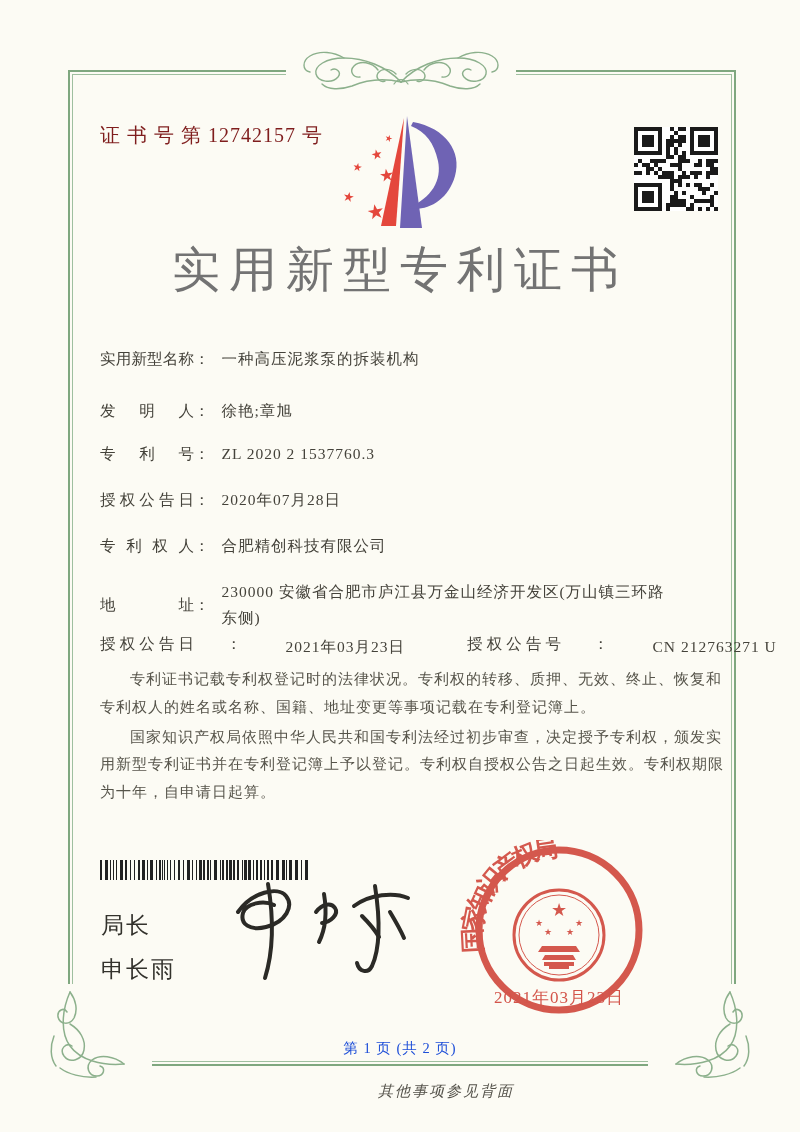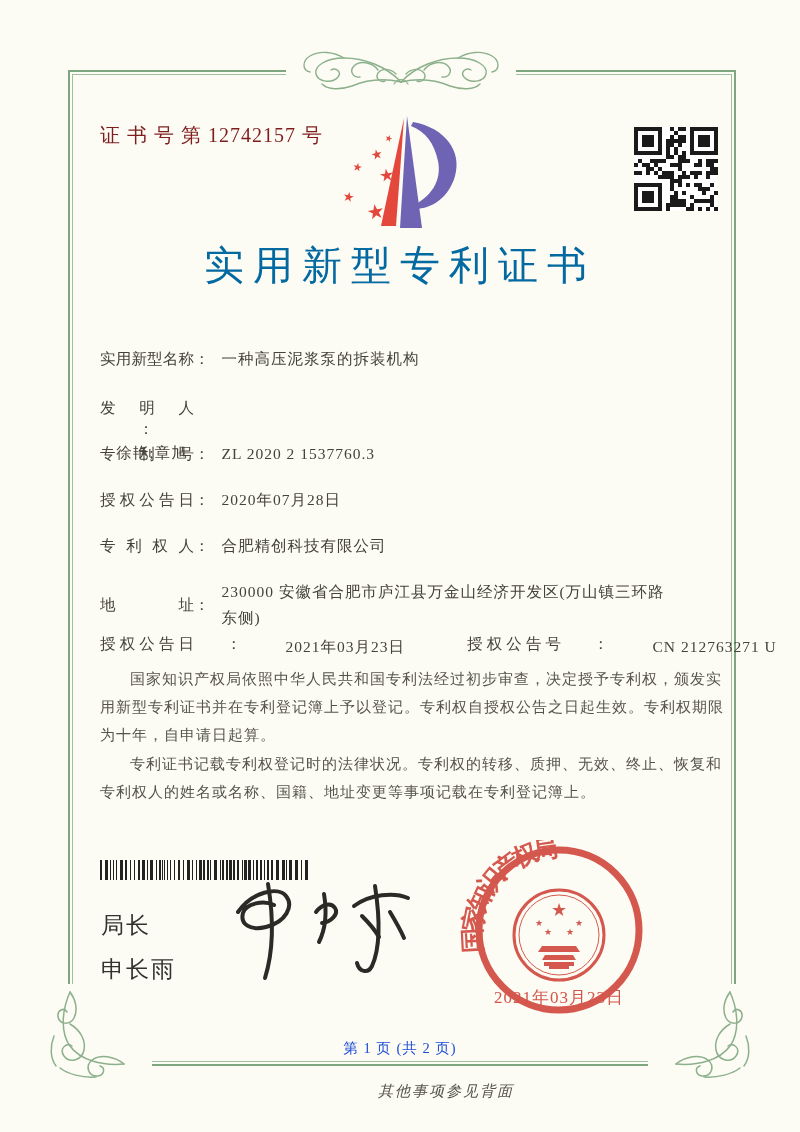--- a/index.html
+++ b/index.html
@@ -18,21 +18,21 @@
   }
   .ornament{position:absolute;background:#fcfbf4;z-index:3;}
   .ornament svg{display:block;}
   .cert-no{
     position:absolute;left:100px;top:122px;font-size:20px;letter-spacing:1px;color:#7f1d1d;z-index:4;
   }
   .logo{position:absolute;left:334px;top:108px;width:142px;height:132px;z-index:4;}
   .qr{position:absolute;left:634px;top:127px;width:88px;height:88px;z-index:4;}
   .title{
     position:absolute;left:0;top:238px;width:100%;text-align:center;
-    font-size:40px;letter-spacing:9px;color:#0369a1;font-weight:500;z-index:4;
+    font-size:48px;letter-spacing:9px;color:#737373;font-weight:500;z-index:4;
   }
   .frow{position:absolute;left:100px;display:flex;align-items:center;font-size:15.5px;color:#44423a;z-index:4;}
   .flabel{
     display:inline-block;width:94px;text-align:justify;text-align-last:justify;
     letter-spacing:0;white-space:nowrap;flex:none;
   }
   .fcolon{flex:none;margin:0 2px 0 0;}
   .fvalue{margin-left:10px;letter-spacing:1px;max-width:450px;line-height:1.7;}
   .grant-pair{display:flex;font-size:15.5px;color:#44423a;gap:32px;}
   .paragraphs{position:absolute;left:100px;right:76px;top:666px;z-index:4;}
@@ -264,21 +264,21 @@
     </svg>
 </div>
 
 <div class="title">实用新型专利证书</div>
 
 <div class="frow" style="top:346px;">
   <span class="flabel">实用新型名称</span>
     <span class="fcolon">：</span>
   <span class="fvalue">一种高压泥浆泵的拆装机构</span>
 </div>
-<div class="frow" style="top:398px;flex-direction:column;">
+<div class="frow" style="top:398px;">
   <span class="flabel">发明人</span>
     <span class="fcolon">：</span>
   <span class="fvalue">徐艳;章旭</span>
 </div>
 <div class="frow" style="top:441px;">
   <span class="flabel">专利号</span>
     <span class="fcolon">：</span>
   <span class="fvalue">ZL 2020 2 1537760.3</span>
 </div>
 <div class="frow" style="top:487px;">
@@ -304,22 +304,22 @@
     <span class="fvalue">2021年03月23日</span>
   </div>
   <div class="grant-pair" style="margin-left:62px;">
     <span class="flabel">授权公告号</span>
       <span class="fcolon">：</span>
     <span class="fvalue">CN 212763271 U</span>
   </div>
 </div>
 
 <div class="paragraphs">
+  <p>专利证书记载专利权登记时的法律状况。专利权的转移、质押、无效、终止、恢复和专利权人的姓名或名称、国籍、地址变更等事项记载在专利登记簿上。</p>
   <p>国家知识产权局依照中华人民共和国专利法经过初步审查，决定授予专利权，颁发实用新型专利证书并在专利登记簿上予以登记。专利权自授权公告之日起生效。专利权期限为十年，自申请日起算。</p>
-  <p>专利证书记载专利权登记时的法律状况。专利权的转移、质押、无效、终止、恢复和专利权人的姓名或名称、国籍、地址变更等事项记载在专利登记簿上。</p>
 </div>
 
 <div class="barcode">
   <svg id="barcodesvg" width="212" height="20" viewBox="0 0 212 20">
       <rect x="0" y="0" width="2" height="20" fill="#222"></rect>
       <rect x="5" y="0" width="3" height="20" fill="#222"></rect>
       <rect x="10" y="0" width="1" height="20" fill="#222"></rect>
       <rect x="13" y="0" width="1" height="20" fill="#222"></rect>
       <rect x="16" y="0" width="1" height="20" fill="#222"></rect>
       <rect x="20" y="0" width="3" height="20" fill="#222"></rect>

